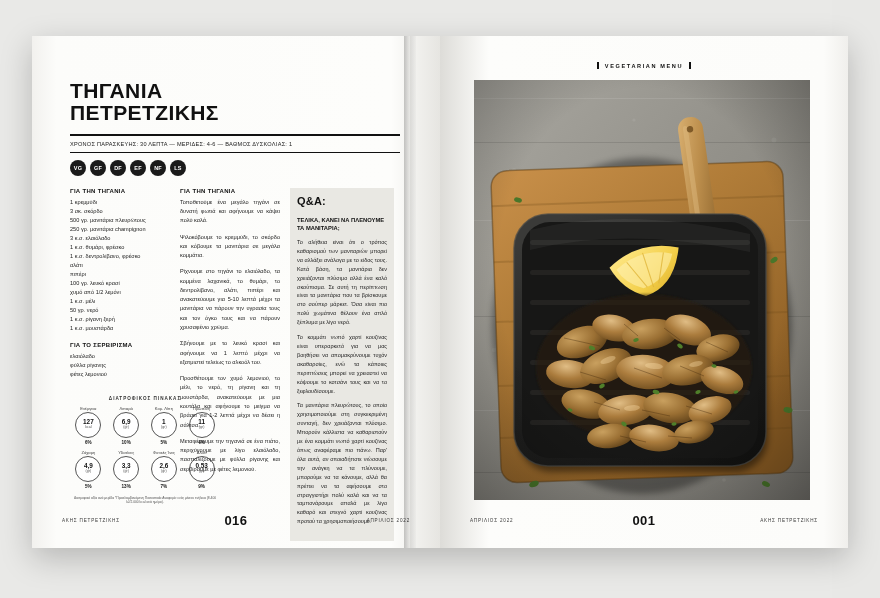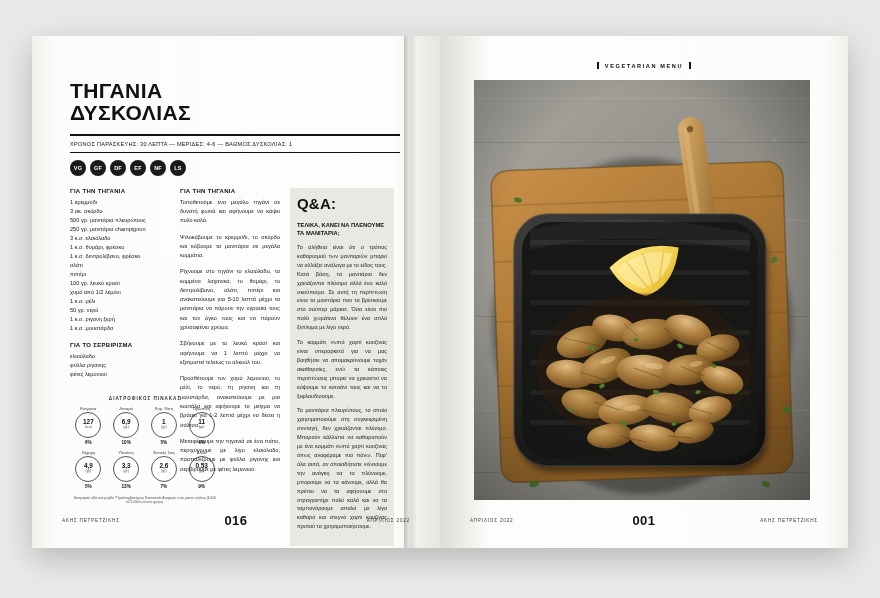--- a/index.html
+++ b/index.html
@@ -105,21 +105,21 @@
     line-height: 1.66;
     color: #222;
     text-align: justify;
   }
   .body-txt p { margin: 0 0 7px 0; }
   .qa-box {
     background: #e9e8e3;
     padding: 7px 7px 9px 7px;
   }
   .qa-title {
-    font-size: 15px;
+    font-size: 11px;
     font-weight: bold;
     color: #111;
     margin-bottom: 9px;
     letter-spacing: 0.2px;
   }
   .qa-sub {
     font-size: 5.8px;
     font-weight: bold;
     line-height: 1.5;
     color: #111;
@@ -231,21 +231,21 @@
 <body>
 
 <div id="stage">
   <div class="spread">
 
     <div class="page left">
       <div class="lp-inner">
 
         <h1 class="title">
           <span>ΤΗΓΑΝΙΑ</span>
-          <span class="l2">ΔΥΣΚΟΛΙΑΣ</span>
+          <span class="l2">ΠΕΤΡΕΤΖΙΚΗΣ</span>
         </h1>
 
         <div class="meta-rule-top"></div>
         <div class="meta-line">ΧΡΟΝΟΣ ΠΑΡΑΣΚΕΥΗΣ: 30 ΛΕΠΤΑ — ΜΕΡΙΔΕΣ: 4-6 — ΒΑΘΜΟΣ ΔΥΣΚΟΛΙΑΣ: 1</div>
         <div class="meta-rule-bot"></div>
 
         <div class="badges">
           <span class="badge">VG</span>
           <span class="badge">GF</span>
           <span class="badge">DF</span>

